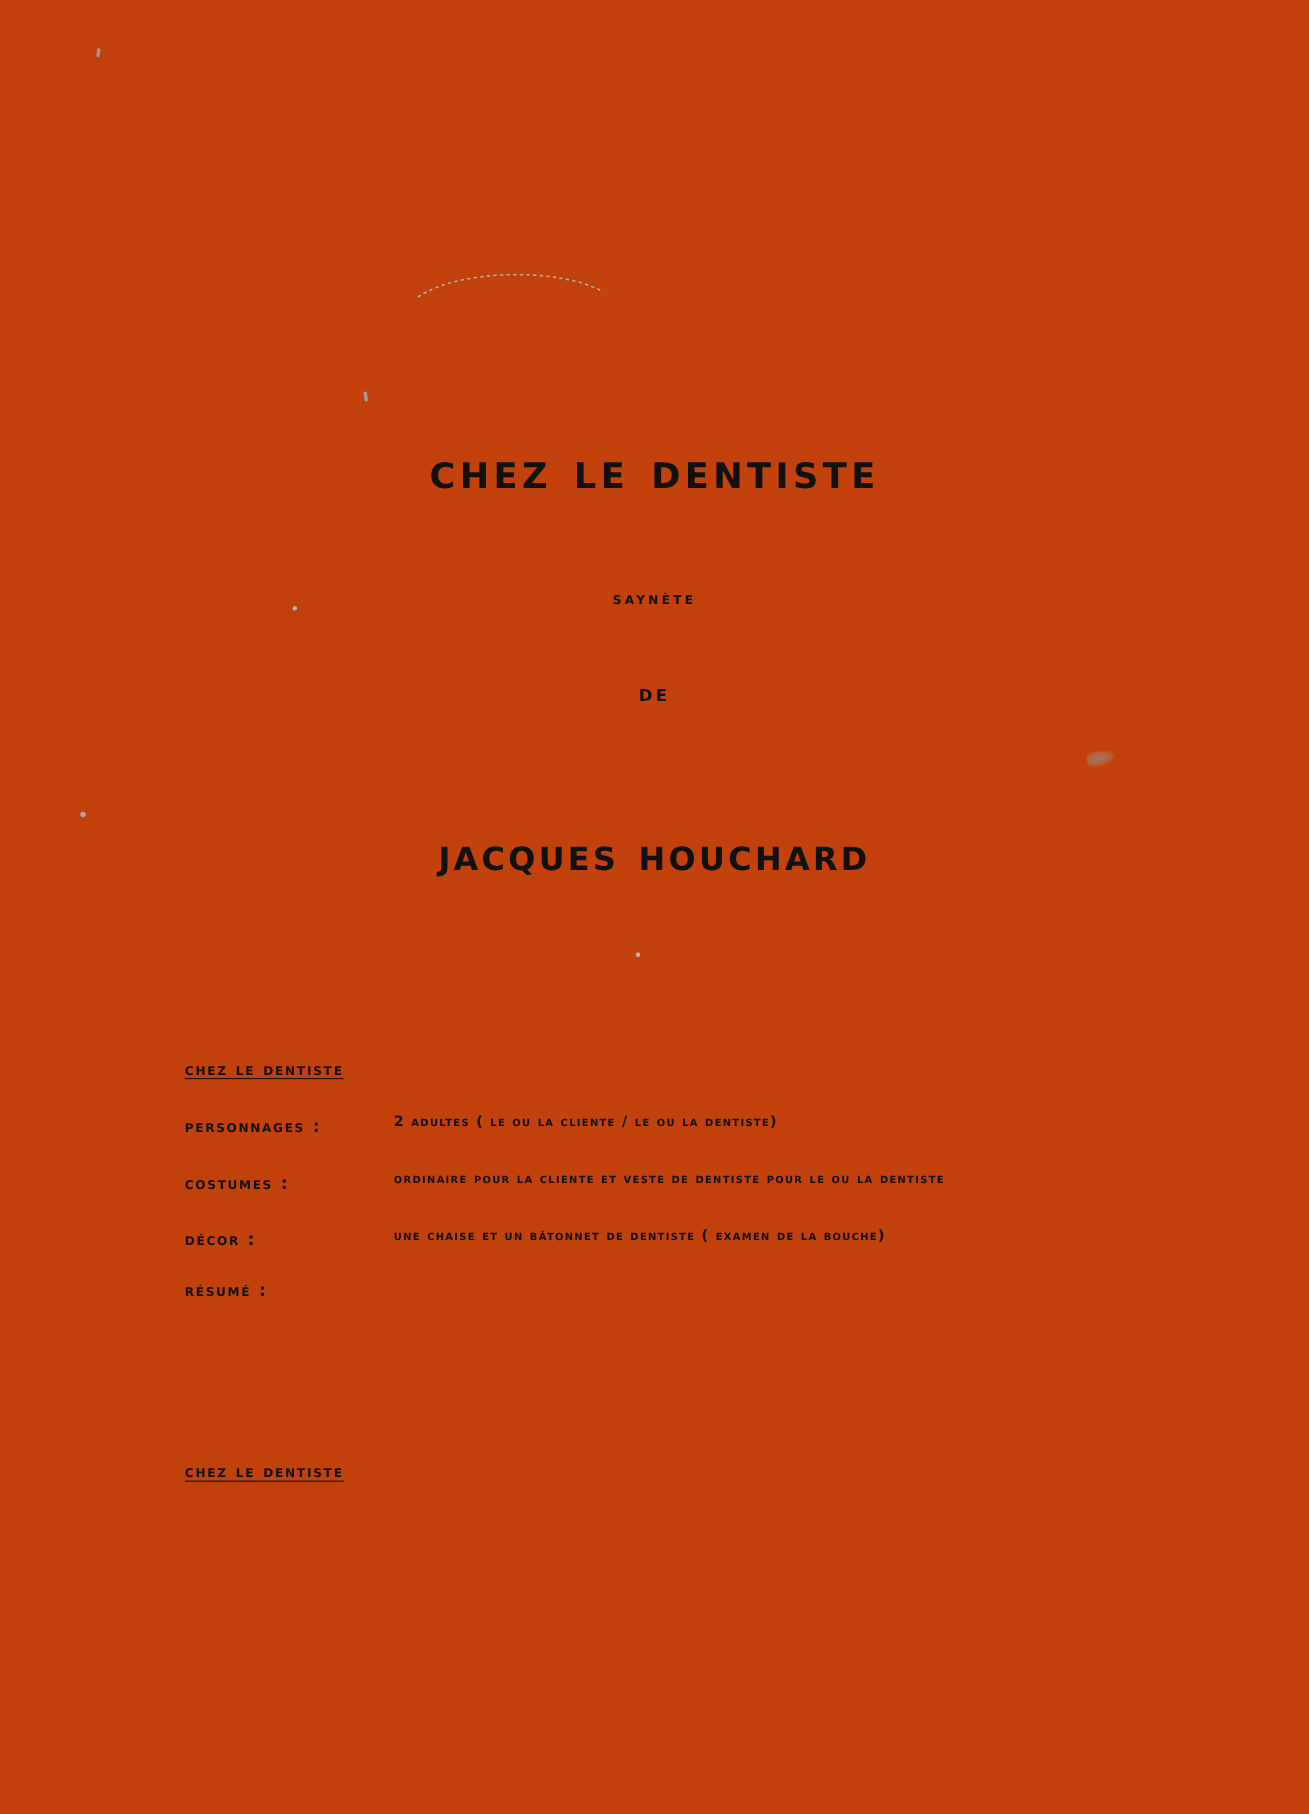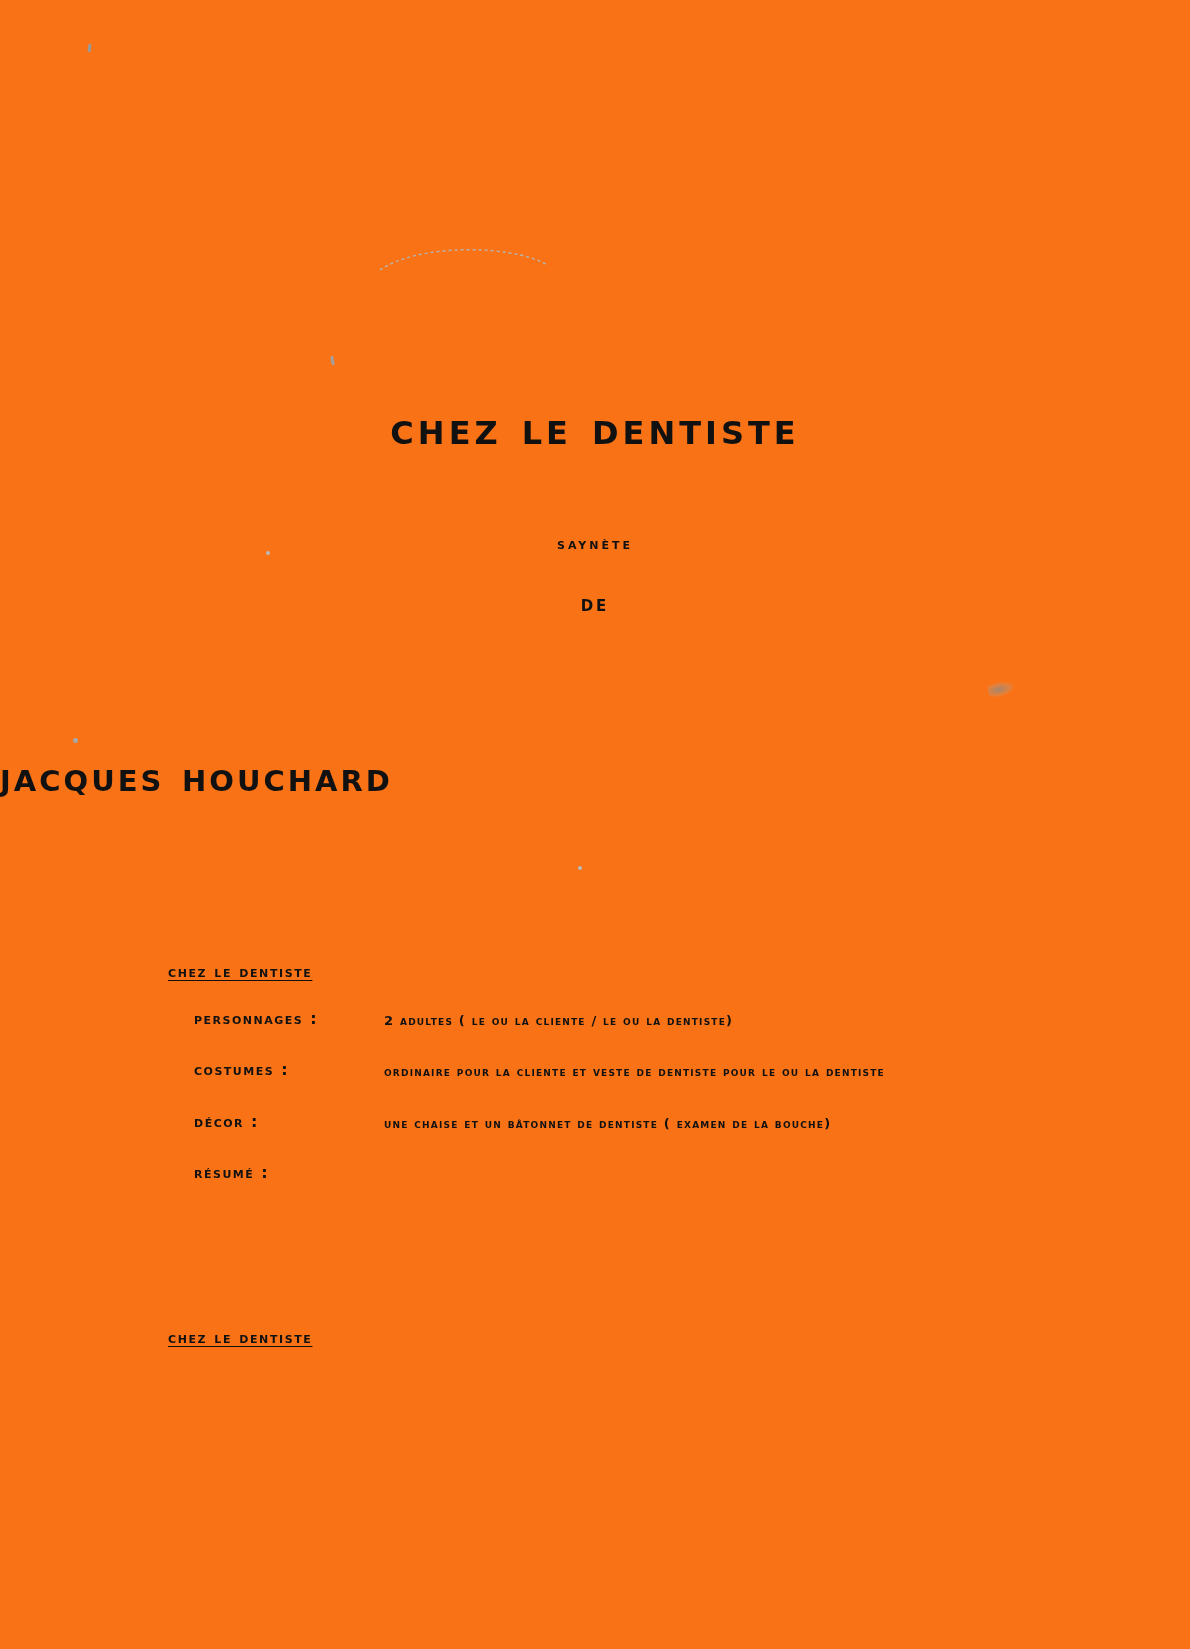--- a/index.html
+++ b/index.html
@@ -4,21 +4,21 @@
 <style>
   html, body {
     margin: 0;
     padding: 0;
     background: #ffffff;
   }
   .page {
     position: relative;
     width: 1190px;
     height: 1649px;
-    background: #f97316;
+    background: #c2410c;
     overflow: hidden;
     font-family: "DejaVu Sans", sans-serif;
     color: #111111;
   }
 
   
   .speck {
     position: absolute;
     background: #b9b9b9;
     border-radius: 50%;
@@ -63,33 +63,34 @@
     font-size: 16px;
     font-weight: 700;
     letter-spacing: 3px;
     font-variant: small-caps;
     text-transform: lowercase;
   }
 
   .byword {
     position: absolute;
     left: 0; right: 0;
-    top: 592px;
+    top: 618px;
     text-align: center;
     font-size: 21px;
     font-weight: 700;
     letter-spacing: 3px;
     font-variant: small-caps;
     text-transform: lowercase;
   }
 
   .author {
     position: absolute;
     left: 0; right: 0;
     top: 752px;
+    text-align: center;
     font-size: 42px;
     font-weight: 700;
     letter-spacing: 3px;
     font-variant: small-caps;
     text-transform: lowercase;
   }
 
   .heading {
     position: absolute;
     left: 168px;
@@ -105,23 +106,22 @@
   .heading.bottom { top: 1328px; }
 
   .spec-table {
     position: absolute;
     left: 168px;
     top: 1008px;
     width: 850px;
   }
   .spec-row {
     display: flex;
-    align-items: flex-start;
+    align-items: flex-end;
     margin-bottom: 26px;
-    margin-left: 26px;
   }
   .spec-label {
     width: 190px;
     flex: 0 0 190px;
     font-size: 16px;
     font-weight: 700;
     letter-spacing: 1.5px;
     font-variant: small-caps;
     text-transform: lowercase;
     padding-top: 1px;

